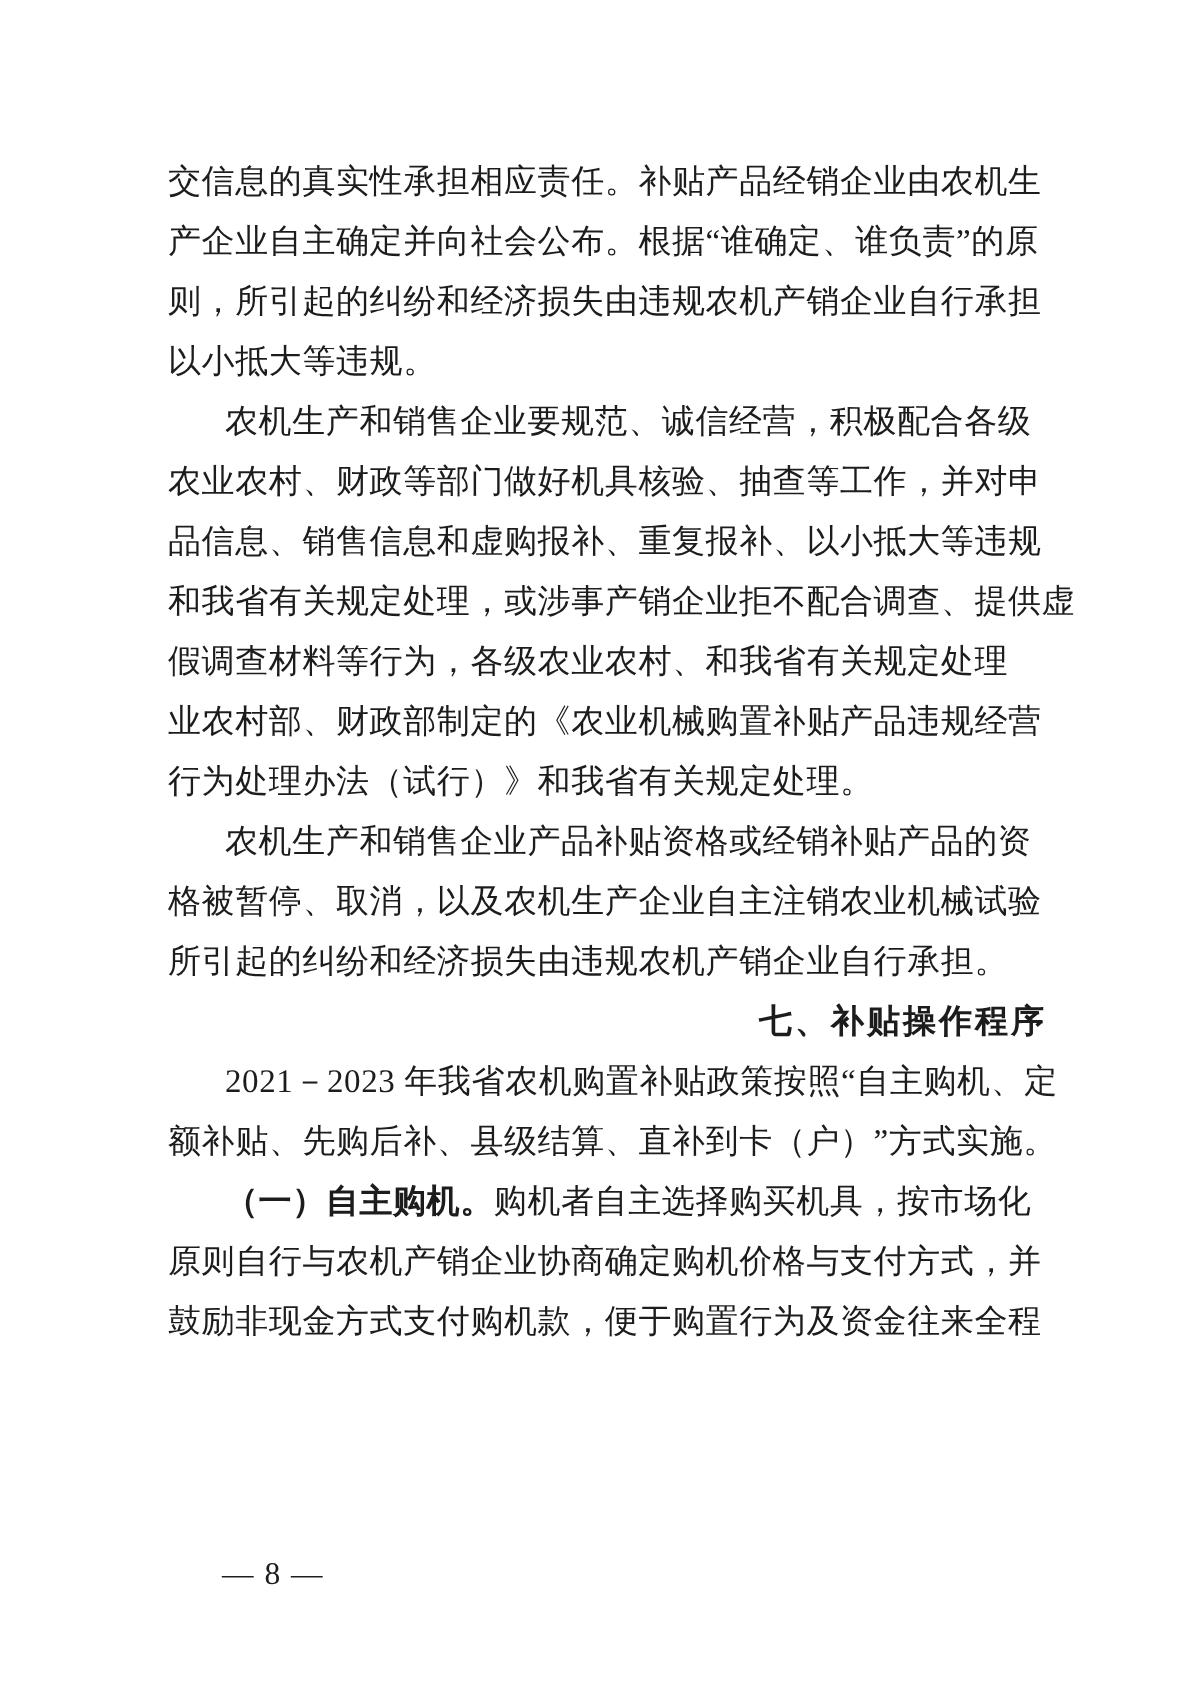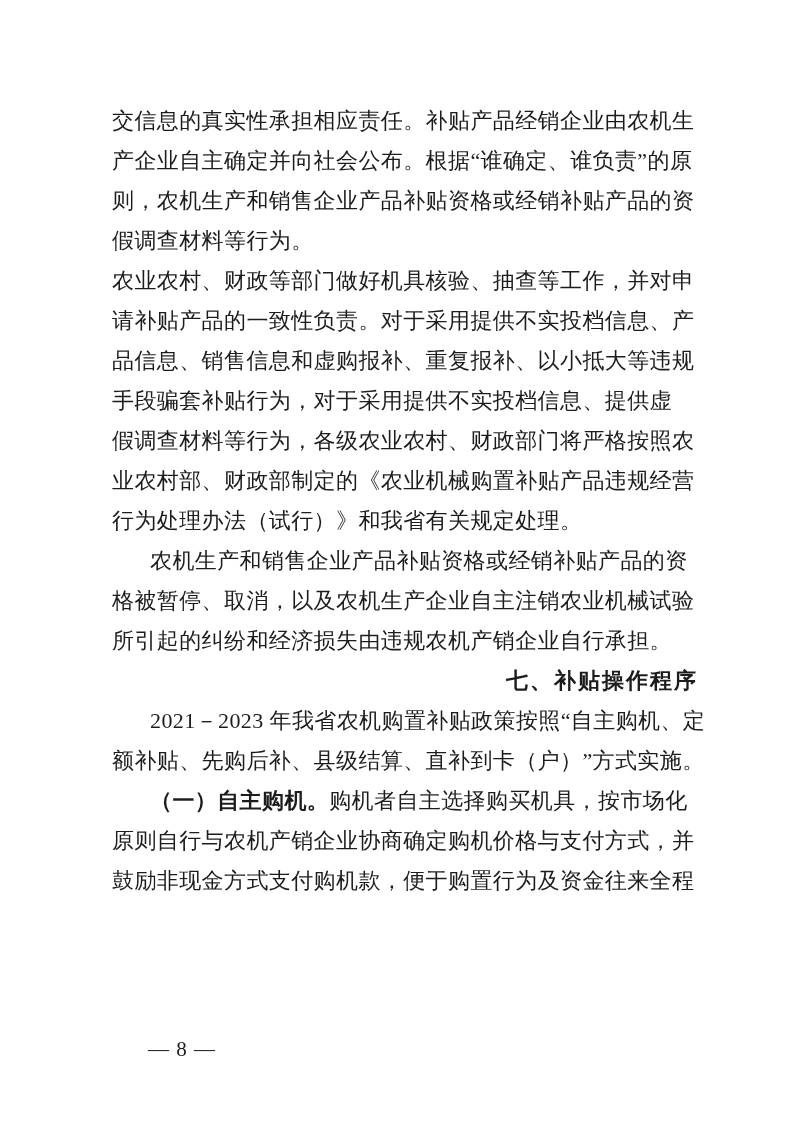--- a/index.html
+++ b/index.html
@@ -62,27 +62,27 @@
   }
 </style>
 </head>
 <body>
 
 <div class="page">
 
   <div class="doc-body">
       <div class="line">交信息的真实性承担相应责任。补贴产品经销企业由农机生</div>
       <div class="line">产企业自主确定并向社会公布。根据“谁确定、谁负责”的原</div>
-      <div class="line">则，农机生产和销售企业产品补贴资格或经销补贴产品的资</div>
-      <div class="line">假调查材料等行为。</div>
+      <div class="line">则，所引起的纠纷和经济损失由违规农机产销企业自行承担</div>
+      <div class="line">以小抵大等违规。</div>
+      <div class="line indent">农机生产和销售企业要规范、诚信经营，积极配合各级</div>
       <div class="line">农业农村、财政等部门做好机具核验、抽查等工作，并对申</div>
-      <div class="line">请补贴产品的一致性负责。对于采用提供不实投档信息、产</div>
       <div class="line">品信息、销售信息和虚购报补、重复报补、以小抵大等违规</div>
-      <div class="line">手段骗套补贴行为，对于采用提供不实投档信息、提供虚</div>
-      <div class="line">假调查材料等行为，各级农业农村、财政部门将严格按照农</div>
+      <div class="line">和我省有关规定处理，或涉事产销企业拒不配合调查、提供虚</div>
+      <div class="line">假调查材料等行为，各级农业农村、和我省有关规定处理</div>
       <div class="line">业农村部、财政部制定的《农业机械购置补贴产品违规经营</div>
       <div class="line">行为处理办法（试行）》和我省有关规定处理。</div>
       <div class="line indent">农机生产和销售企业产品补贴资格或经销补贴产品的资</div>
       <div class="line">格被暂停、取消，以及农机生产企业自主注销农业机械试验</div>
       <div class="line">所引起的纠纷和经济损失由违规农机产销企业自行承担。</div>
       <div class="line indent heading">七、补贴操作程序</div>
       <div class="line indent">2021－2023 年我省农机购置补贴政策按照“自主购机、定</div>
       <div class="line">额补贴、先购后补、县级结算、直补到卡（户）”方式实施。</div>
       <div class="line indent"><span class="run-kai">（一）自主购机。</span><span>购机者自主选择购买机具，按市场化</span></div>
       <div class="line">原则自行与农机产销企业协商确定购机价格与支付方式，并</div>

